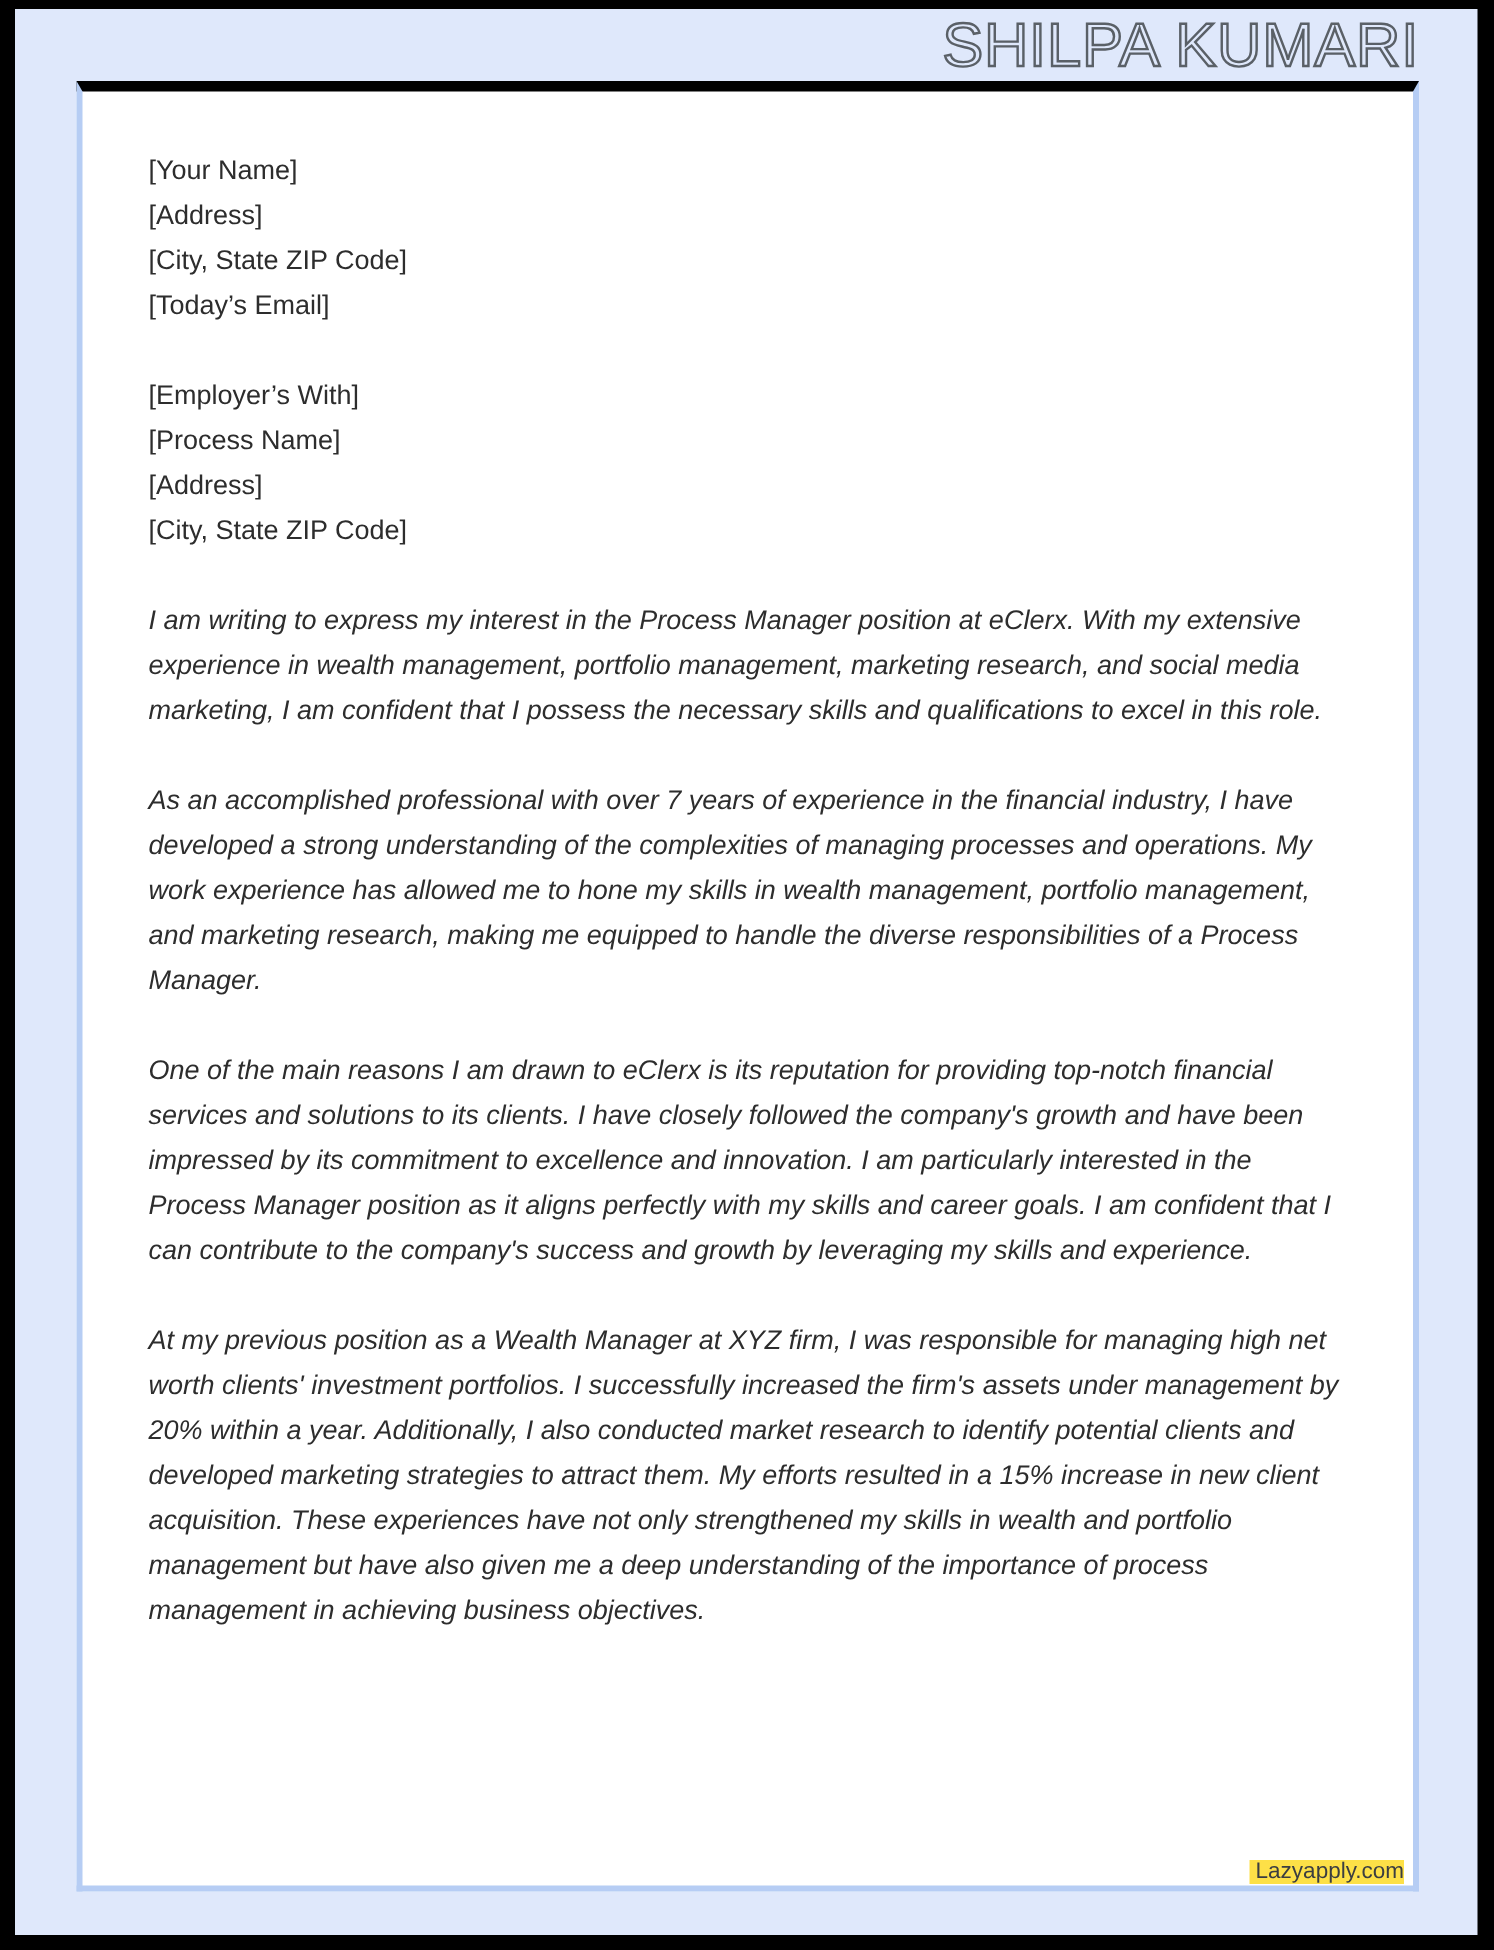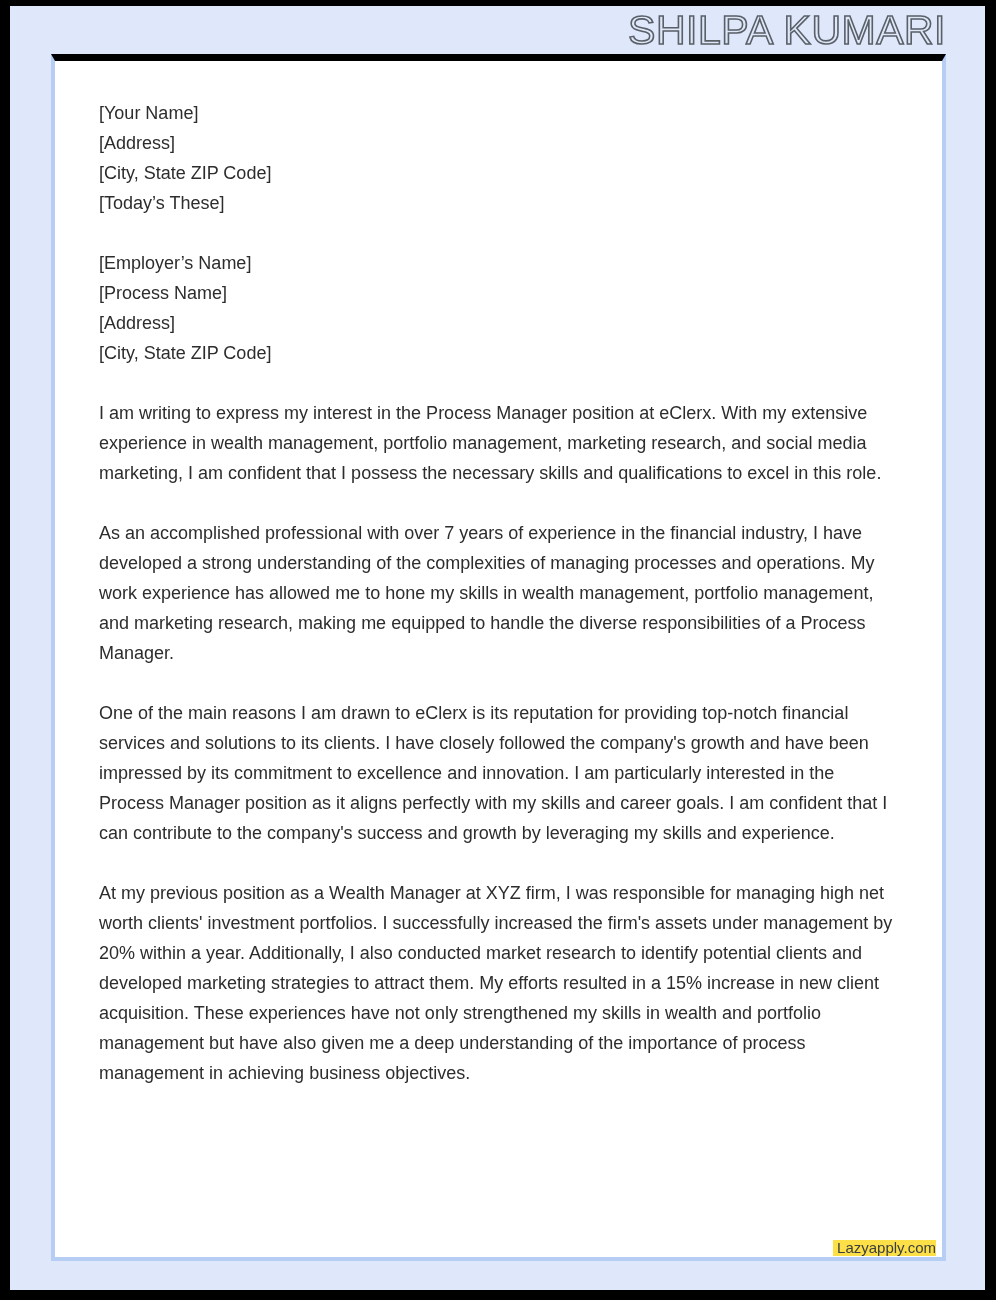--- a/index.html
+++ b/index.html
@@ -41,21 +41,21 @@
     border-bottom: 4px solid #b6cdf4;
     overflow: hidden;
   }
   .content {
     padding: 37px 47px 0 44px;
     font-size: 18px;
     line-height: 30px;
     color: #2d2d2d;
   }
   .block { margin: 0 0 30px 0; }
-  .content p { margin: 0 0 30px 0; }
+  .content p { margin: 0 0 30px 0; font-style: italic; }
   .watermark {
     position: absolute;
     right: 6px; bottom: 1px;
     font-size: 15px;
     line-height: 16px;
     color: #3b3e41;
     background: #fde047;
     padding-left: 4px;
   }
 </style>
@@ -67,25 +67,25 @@
 
   <div class="name">SHILPA KUMARI</div>
 
   <div class="page">
     <div class="content">
 
       <div class="block">
           <div>[Your Name]</div>
           <div>[Address]</div>
           <div>[City, State ZIP Code]</div>
-          <div>[Today’s These]</div>
+          <div>[Today’s Email]</div>
         </div>
 
       <div class="block">
-          <div>[Employer’s Name]</div>
+          <div>[Employer’s With]</div>
           <div>[Process Name]</div>
           <div>[Address]</div>
           <div>[City, State ZIP Code]</div>
         </div>
 
 
       <div>
           <p>I am writing to express my interest in the Process Manager position at eClerx. With my extensive experience in wealth management, portfolio management, marketing research, and social media marketing, I am confident that I possess the necessary skills and qualifications to excel in this role.</p>
           <p>As an accomplished professional with over 7 years of experience in the financial industry, I have developed a strong understanding of the complexities of managing processes and operations. My work experience has allowed me to hone my skills in wealth management, portfolio management, and marketing research, making me equipped to handle the diverse responsibilities of a Process Manager.</p>
           <p>One of the main reasons I am drawn to eClerx is its reputation for providing top-notch financial services and solutions to its clients. I have closely followed the company's growth and have been impressed by its commitment to excellence and innovation. I am particularly interested in the Process Manager position as it aligns perfectly with my skills and career goals. I am confident that I can contribute to the company's success and growth by leveraging my skills and experience.</p>

